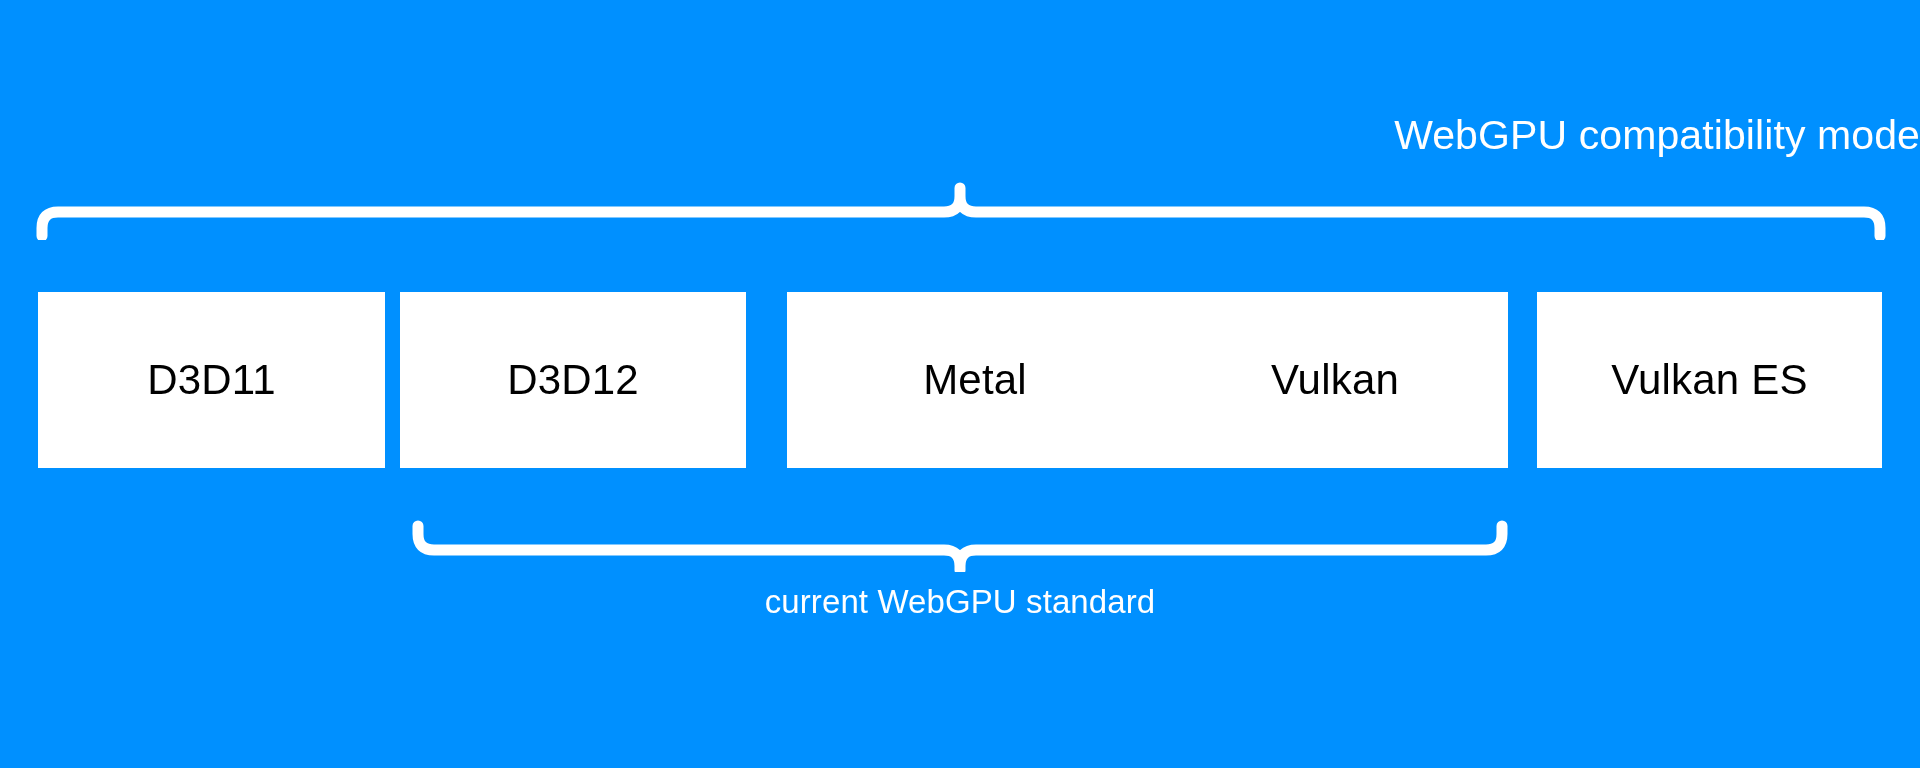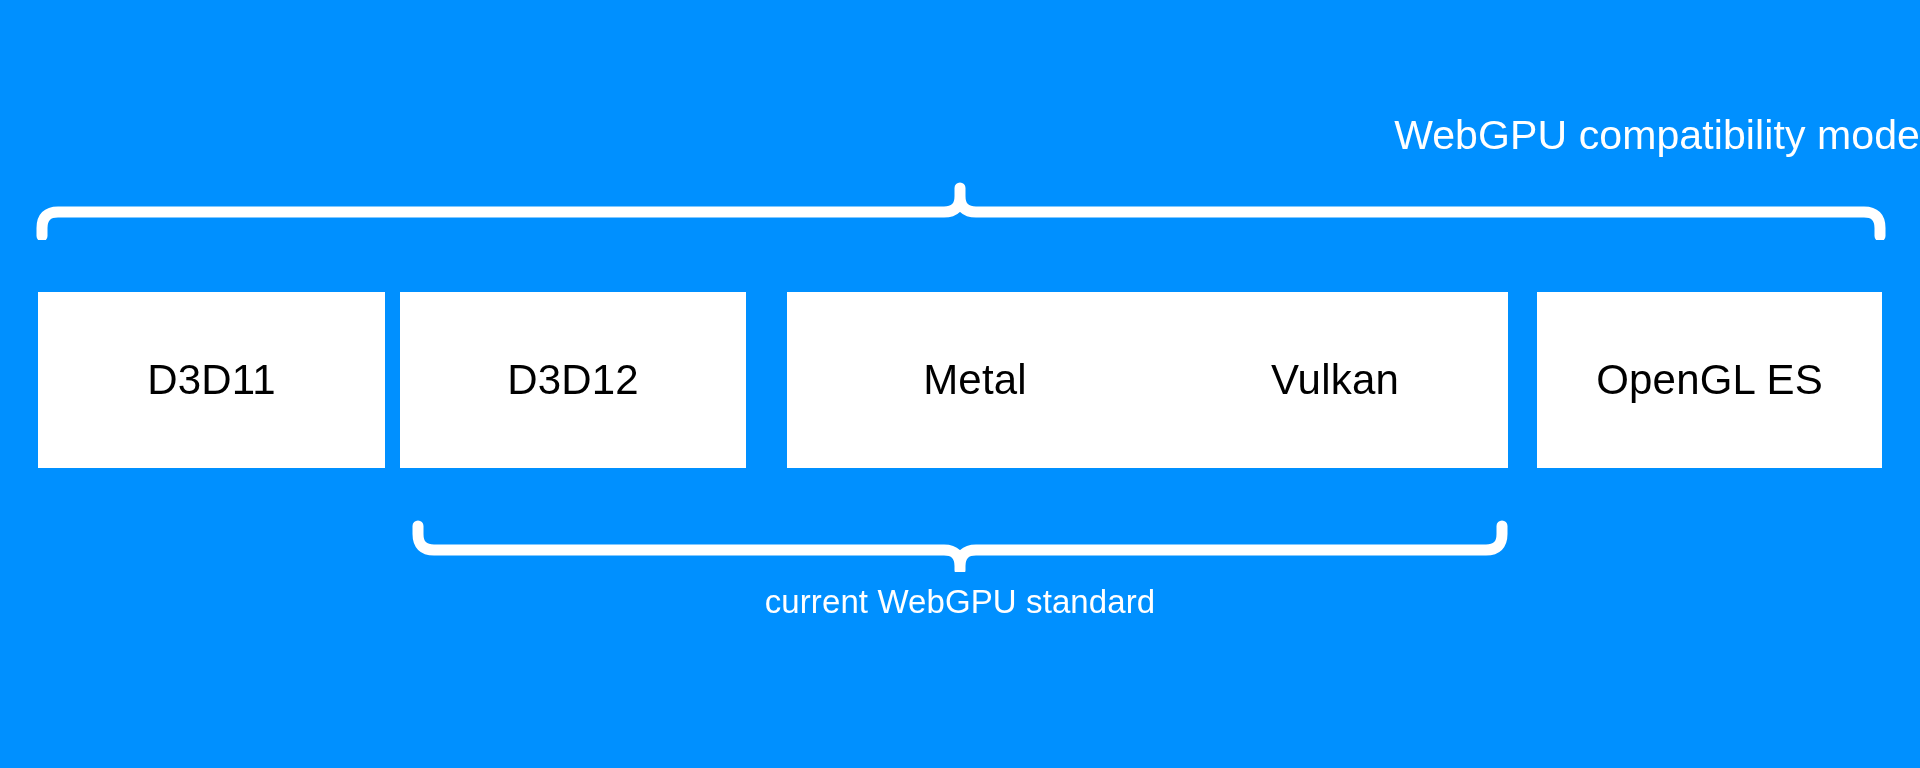--- a/index.html
+++ b/index.html
@@ -129,21 +129,21 @@
     <div class="api-box box-1">
       <span class="api-box-label">D3D12</span>
     </div>
     <div class="api-box box-2">
       <span class="api-box-label">Metal</span>
     </div>
     <div class="api-box box-3">
       <span class="api-box-label">Vulkan</span>
     </div>
     <div class="api-box box-4">
-      <span class="api-box-label">OpenGL ES</span>
+      <span class="api-box-label">Vulkan ES</span>
     </div>
   </div>
 
   <svg class="brace brace-bottom" viewBox="0 0 1920 60" xmlns="http://www.w3.org/2000/svg">
     <path d="M 418 14
              L 418 22
              Q 418 38 434 38
              L 944 38
              Q 960 38 960 54
              L 960 58

